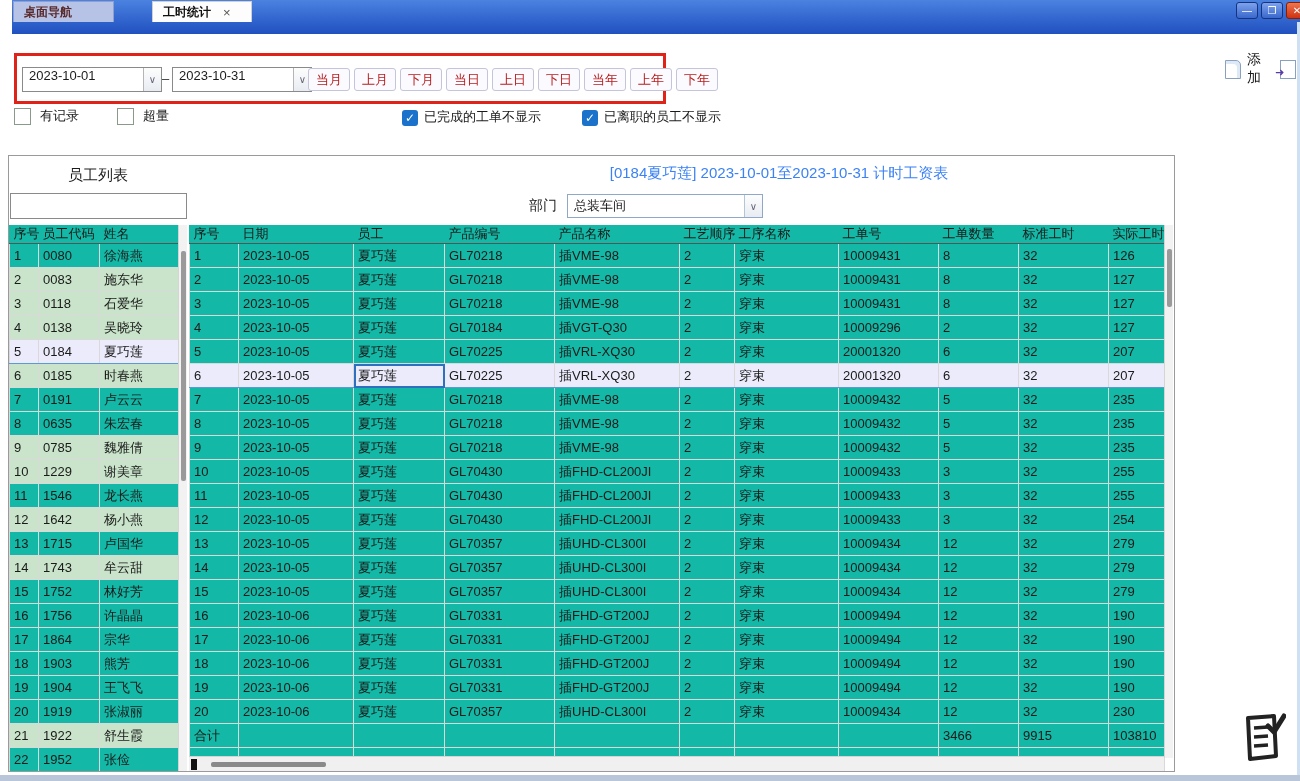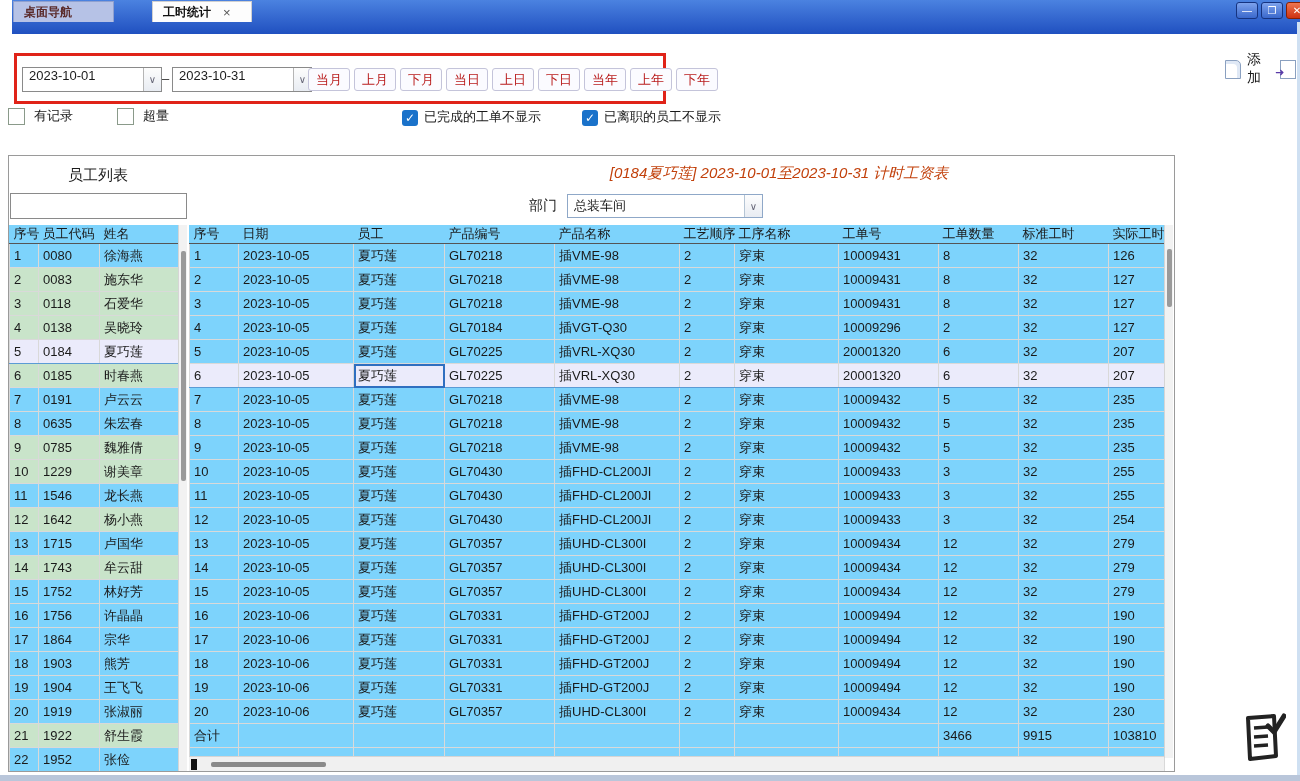--- a/index.html
+++ b/index.html
@@ -38,52 +38,52 @@
   .combo .arrow::after { content:"∨"; }
   #date-from { left:22px; top:67px; width:140px; }
   #date-to   { left:172px; top:67px; width:140px; }
   #date-dash { left:162px; top:71px; font-size:13px; color:#333; }
   #quick-buttons { left:308px; top:68px; display:flex; gap:4px; }
   .quick-btn { height:23px; padding:0 7px; font-size:13px; color:#b91c1c;
     background:#fbfbff; border:1px solid #c4c4da; border-radius:3px; line-height:21px; }
 
   
   .legend-item { position:absolute; top:107px; display:flex; align-items:center; gap:9px; font-size:13px; }
-  #legend-record { left:8px; } #legend-over { left:117px; }
+  #legend-record { left:14px; } #legend-over { left:117px; }
   .swatch { width:17px; height:17px; border:1px solid #8a9a8a; }
   .cbx-item { position:absolute; top:108px; display:flex; align-items:flex-end; gap:6px; font-size:13px; }
   #cbx1 { left:402px; } #cbx2 { left:582px; }
   .cbx { width:16px; height:16px; border-radius:3px; background:#1a72ca; color:#fff;
     font-size:12px; line-height:16px; text-align:center; }
   .cbx::after { content:"✓"; }
 
   
   #panel { left:8px; top:155px; width:1167px; height:617px; border:1px solid #9a9a9a;
     background:#fff; overflow:hidden; }
   #emp-title { position:absolute; left:0; top:10px; width:178px; text-align:center; font-size:15px; }
   #emp-search { position:absolute; left:1px; top:37px; width:177px; height:26px;
     border:1px solid #8a8a8a; font-size:13px; padding:0 4px; }
-  table { border-collapse:collapse; table-layout:fixed; background:#7dd3fc; }
+  table { border-collapse:collapse; table-layout:fixed; background:#14b8a6; }
   th { font-weight:normal; text-align:left; font-size:13px; padding:0 4px; height:18px;
     border-bottom:1px solid #555; white-space:nowrap; overflow:hidden; }
   td { font-size:13px; padding:0 4px; height:24px; border-bottom:1px solid #d9d9d9;
     border-right:1px solid #d9d9d9; white-space:nowrap; overflow:hidden; }
   td:first-child { border-left:1px solid #d9d9d9; }
   #emp-table { position:absolute; left:0; top:69px; width:170px; }
   #emp-table tr.record td { background:#c9e4ca; }
   #emp-table tr.selected td { background:#ebebfb; border-top:1px solid #5b9bd5;
     border-bottom:1px solid #5b9bd5; }
   .vscroll { position:absolute; width:9px; background:#f2f2f2; border-left:1px solid #d5d5d5; }
   .vthumb { position:absolute; left:2px; width:5px; background:#9a9a9a; border-radius:2px; }
   #emp-scroll { left:169px; top:69px; height:548px; }
   #emp-thumb { top:26px; height:230px; }
 
   
   #ws-title { position:absolute; left:420px; top:8px; width:700px; text-align:center;
-    font-size:15px; color:#c2410c;font-style:italic; }
+    font-size:15px; color:#3b82f6; }
   #dept-row { position:absolute; left:520px; top:38px; display:flex; align-items:center; gap:10px; font-size:14px; }
   #dept-combo { position:relative; width:196px; height:24px; border:1px solid #8fa8c8;
     font-size:13px; display:flex; align-items:center; }
   #dept-combo .val { flex:1; padding-left:6px; }
   #dept-combo .arrow { width:18px; height:100%; border-left:1px solid #b5c5d5;
     background:linear-gradient(#fdfdfd,#e8ecf2); font-size:10px; color:#667;
     display:flex; align-items:center; justify-content:center; }
   #dept-combo .arrow::after { content:"∨"; }
   #ws-table { position:absolute; left:180px; top:69px; width:975px; }
   #ws-table tr.selected td { background:#ebebfb; border-top:1px solid #5b9bd5;

